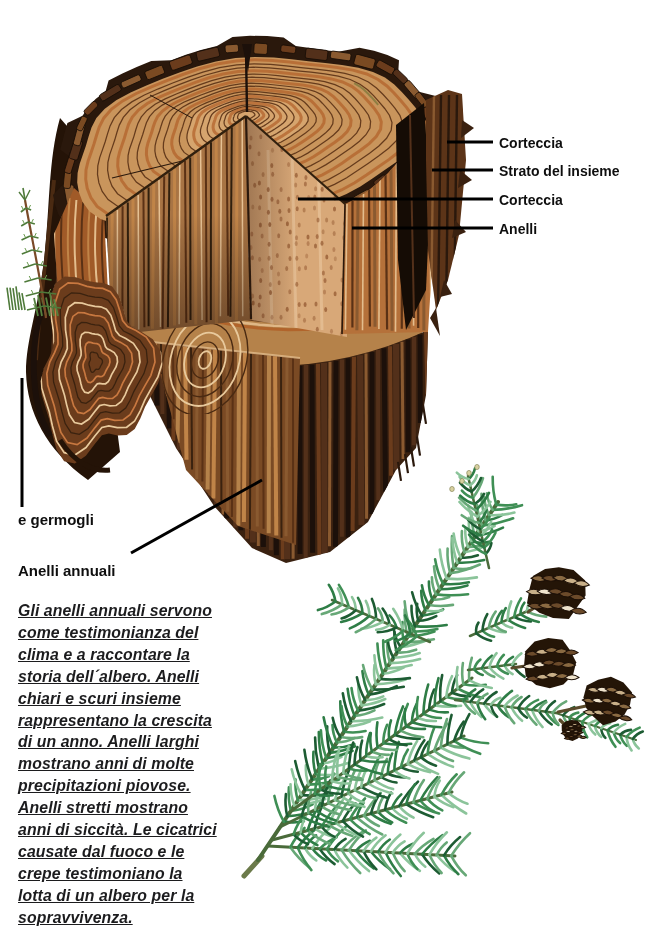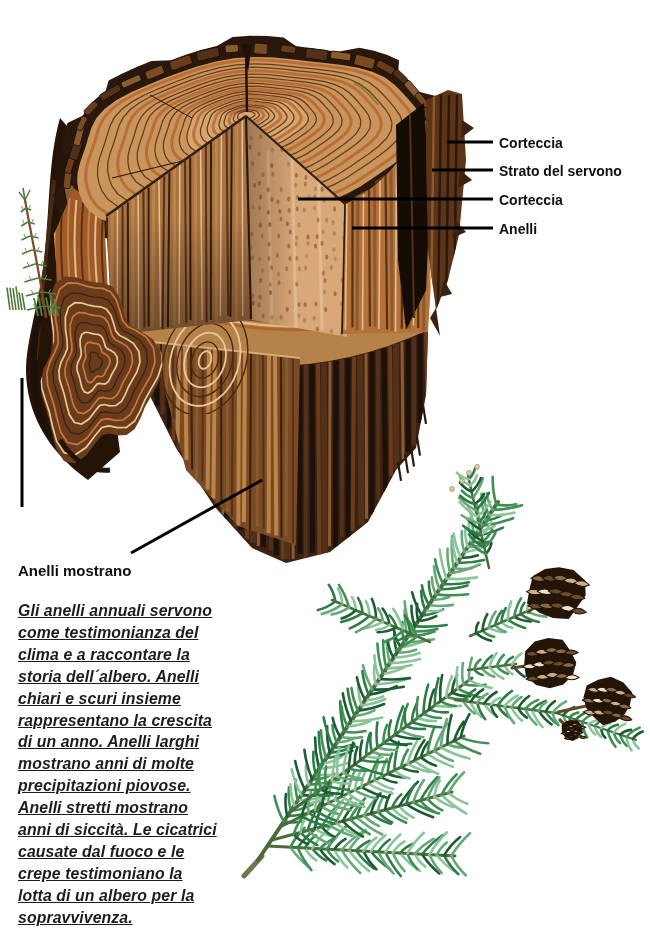--- a/index.html
+++ b/index.html
@@ -1104,27 +1104,28 @@
         <line x1="447" y1="142" x2="493" y2="142" stroke="#000000" stroke-width="3"></line>
         <line x1="432" y1="170" x2="493" y2="170" stroke="#000000" stroke-width="3"></line>
         <line x1="298" y1="199" x2="493" y2="199" stroke="#000000" stroke-width="3"></line>
         <line x1="352" y1="228" x2="493" y2="228" stroke="#000000" stroke-width="3"></line>
         <line x1="22" y1="378" x2="22" y2="507" stroke="#000000" stroke-width="3"></line>
         <line x1="131" y1="553" x2="262" y2="480" stroke="#000000" stroke-width="3"></line>
       </g>
   </svg>
 
   <span class="lbl" style="left:499px;top:135px">Corteccia</span>
-  <span class="lbl" style="left:499px;top:163px">Strato del servono</span>
+  <span class="lbl" style="left:499px;top:163px">Strato del insieme</span>
   <span class="lbl" style="left:499px;top:192px">Corteccia</span>
   <span class="lbl" style="left:499px;top:221px">Anelli</span>
 
   <div class="lbl lbl-lg" style="left:18px;top:509px">
+    <div>e germogli</div>
   </div>
-  <span class="lbl lbl-lg" style="left:18px;top:560px">Anelli mostrano</span>
+  <span class="lbl lbl-lg" style="left:18px;top:560px">Anelli annuali</span>
 
   <div class="caption">Gli anelli annuali servono
 come testimonianza del
 clima e a raccontare la
 storia dell´albero. Anelli
 chiari e scuri insieme
 rappresentano la crescita
 di un anno. Anelli larghi
 mostrano anni di molte
 precipitazioni piovose.

